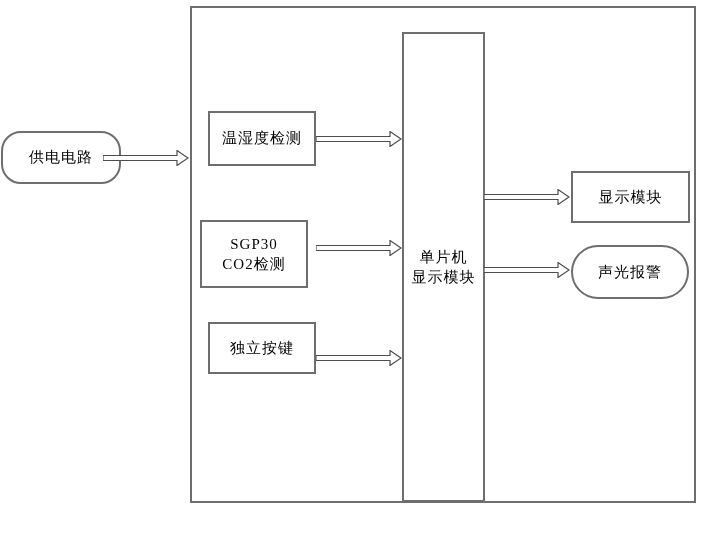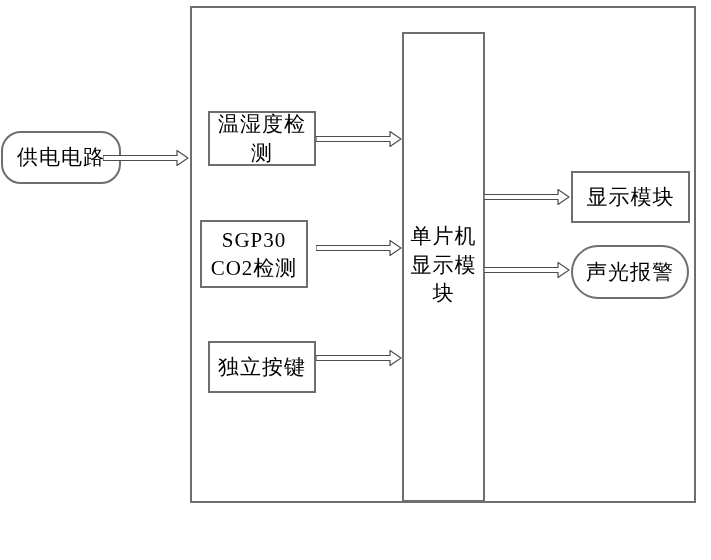--- a/index.html
+++ b/index.html
@@ -27,31 +27,31 @@
   }
   .node {
     position: absolute;
     border: 2px solid #6e6e6e;
     box-sizing: border-box;
     background: #ffffff;
     display: flex;
     flex-direction: column;
     align-items: center;
     justify-content: center;
-    font-size: 21px;
+    font-size: 15px;
     color: #000000;
     line-height: 1.35;
     text-align: center;
     letter-spacing: 1px;
   }
   .node-power   { left: 1px;   top: 131px; width: 120px; height: 53px; border-radius: 20px; }
   .node-temp    { left: 208px; top: 111px; width: 108px; height: 55px; }
   .node-co2     { left: 200px; top: 220px; width: 108px; height: 68px; }
-  .node-keys    { left: 208px; top: 341px; width: 108px; height: 52px; }
-  .node-mcu     { left: 402px; top: 32px;  width: 83px;  height: 470px; font-family: Liberation Mono, monospace; }
+  .node-keys    { left: 208px; top: 322px; width: 108px; height: 52px; }
+  .node-mcu     { left: 402px; top: 32px;  width: 83px;  height: 470px; }
   .node-display { left: 571px; top: 171px; width: 119px; height: 52px; align-items: center; }
   .node-alarm   { left: 571px; top: 245px; width: 118px; height: 54px; border-radius: 27px; }
   .arrow {
     position: absolute;
     width: 86px;
     height: 16px;
   }
   .arrow svg { display: block; }
   .arrow-power   { left: 103px; top: 150px; }
   .arrow-temp    { left: 316px; top: 131px; }

